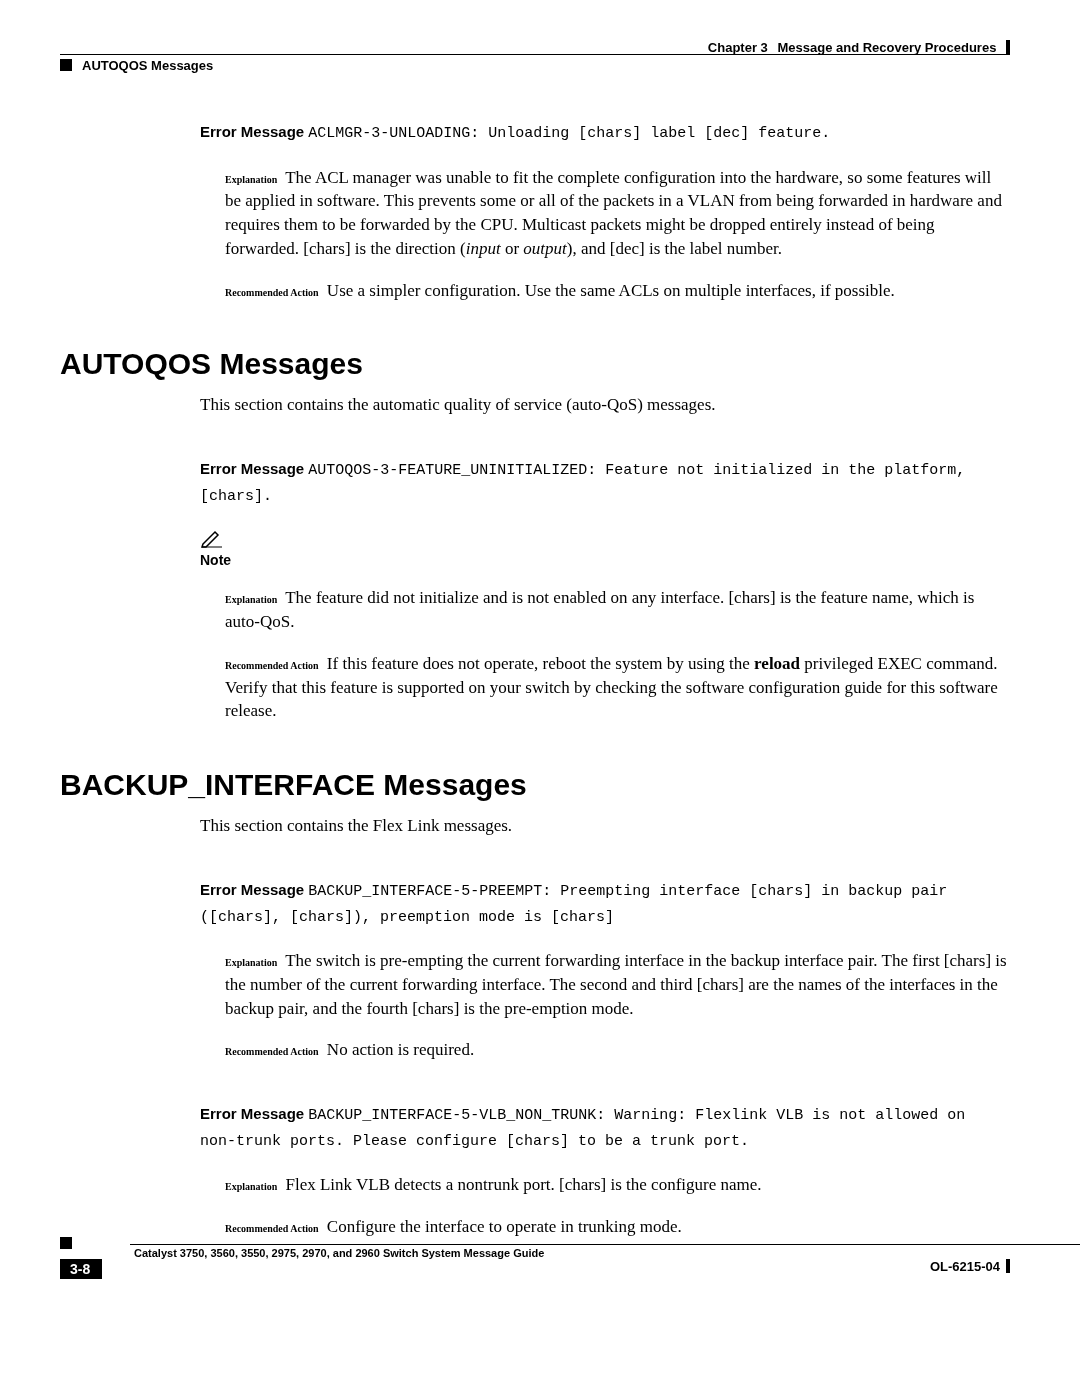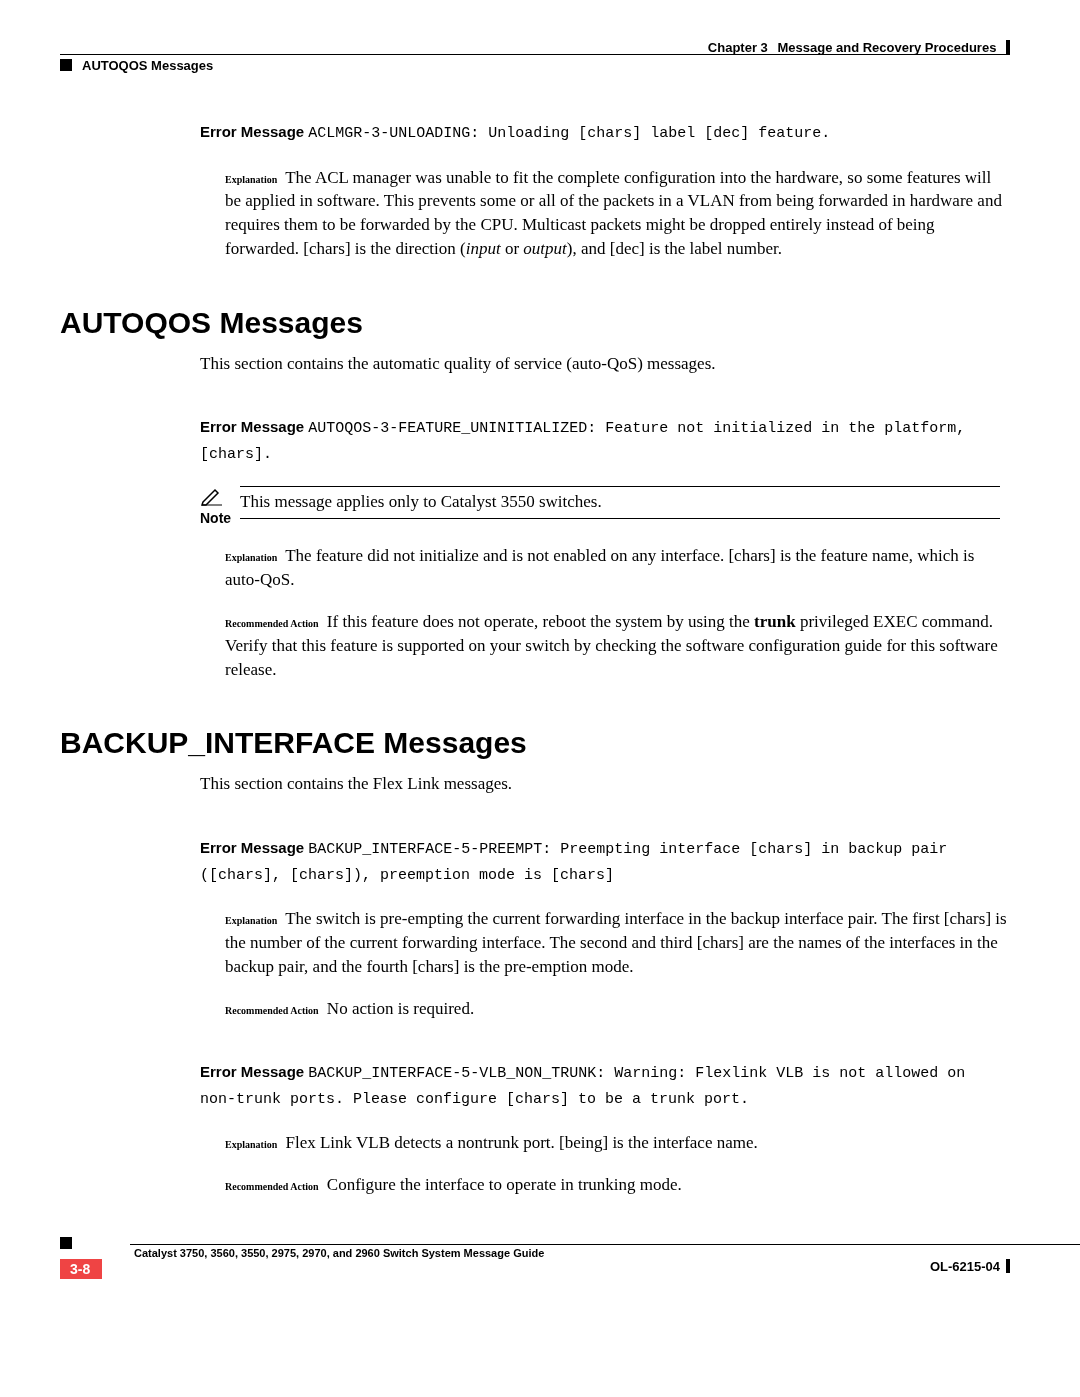--- a/index.html
+++ b/index.html
@@ -149,21 +149,21 @@
   .footer-title {
     position: absolute;
     left: 74px;
     top: -2px;
     font-size: 11px;
   }
   .footer-page {
     position: absolute;
     left: 0;
     top: 10px;
-    background: #ef4444;
+    background: #000000;
     color: #fff;
     padding: 2px 12px 2px 10px;
     font-size: 14px;
   }
   .footer-page::before {
     content: "";
     position: absolute;
     left: 0;
     top: -22px;
     width: 12px;
@@ -202,47 +202,50 @@
   </div>
 
   <div class="content-block err-msg">
     <span class="err-label">Error Message</span>
     <span class="mono">ACLMGR-3-UNLOADING: Unloading [chars] label [dec] feature.</span>
   </div>
   <div class="indent-block explain">
     <span class="explain-label">Explanation</span>
     <span><span>The ACL manager was unable to fit the complete configuration into the hardware, so some features will be applied in software. This prevents some or all of the packets in a VLAN from being forwarded in hardware and requires them to be forwarded by the CPU. Multicast packets might be dropped entirely instead of being forwarded. [chars] is the direction (</span><span class="italic">input</span><span> or </span><span class="italic">output</span><span>), and [dec] is the label number.</span></span>
   </div>
+  <div class="indent-block rec">
+    <span class="rec-label">Recommended Action</span>
+    <span>Use a simpler configuration. Use the same ACLs on multiple interfaces, if possible.</span>
+  </div>
 
   <h1 class="section-h">AUTOQOS Messages</h1>
   <div class="section-intro">This section contains the automatic quality of service (auto-QoS) messages.</div>
 
   <div class="content-block err-msg">
     <span class="err-label">Error Message</span>
     <span class="mono">AUTOQOS-3-FEATURE_UNINITIALIZED: Feature not initialized in the platform, [chars].</span>
   </div>
 
   <div class="note-row">
     <div class="note-icon">
       <svg width="24" height="20" viewBox="0 0 24 20">
         <path d="M3 16 L15 4 L18 7 L6 19 L2 19 Z" fill="none" stroke="#000" stroke-width="1.5"></path>
         <path d="M2 19 L22 19" stroke="#000" stroke-width="1"></path>
       </svg>
       <div style="font-weight:bold;font-size:14px;margin-top:4px;">Note</div>
     </div>
-    <div class="note-body">This message applies only to Catalyst 3550 switches.</div>
   </div>
 
   <div class="indent-block explain">
     <span class="explain-label">Explanation</span>
     <span>The feature did not initialize and is not enabled on any interface. [chars] is the feature name, which is auto-QoS.</span>
   </div>
   <div class="indent-block rec">
     <span class="rec-label">Recommended Action</span>
-    <span><span>If this feature does not operate, reboot the system by using the </span><span class="bold-serif">trunk</span><span> privileged EXEC command. Verify that this feature is supported on your switch by checking the software configuration guide for this software release.</span></span>
+    <span><span>If this feature does not operate, reboot the system by using the </span><span class="bold-serif">reload</span><span> privileged EXEC command. Verify that this feature is supported on your switch by checking the software configuration guide for this software release.</span></span>
   </div>
 
   <h1 class="section-h">BACKUP_INTERFACE Messages</h1>
   <div class="section-intro">This section contains the Flex Link messages.</div>
 
   <div class="content-block err-msg">
     <span class="err-label">Error Message</span>
     <span class="mono">BACKUP_INTERFACE-5-PREEMPT: Preempting interface [chars] in backup pair ([chars], [chars]), preemption mode is [chars]</span>
   </div>
   <div class="indent-block explain">
@@ -253,21 +256,21 @@
     <span class="rec-label">Recommended Action</span>
     <span>No action is required.</span>
   </div>
 
   <div class="content-block err-msg">
     <span class="err-label">Error Message</span>
     <span class="mono">BACKUP_INTERFACE-5-VLB_NON_TRUNK: Warning:  Flexlink VLB is not allowed on non-trunk ports.  Please configure [chars] to be a trunk port.</span>
   </div>
   <div class="indent-block explain">
     <span class="explain-label">Explanation</span>
-    <span>Flex Link VLB detects a nontrunk port. [being] is the interface name.</span>
+    <span>Flex Link VLB detects a nontrunk port. [chars] is the configure name.</span>
   </div>
   <div class="indent-block rec">
     <span class="rec-label">Recommended Action</span>
     <span>Configure the interface to operate in trunking mode.</span>
   </div>
 
   <div class="footer">
     <div class="footer-rule"></div>
     <div class="footer-row">
       <div class="footer-title">Catalyst 3750, 3560, 3550, 2975, 2970, and 2960 Switch System Message Guide</div>

